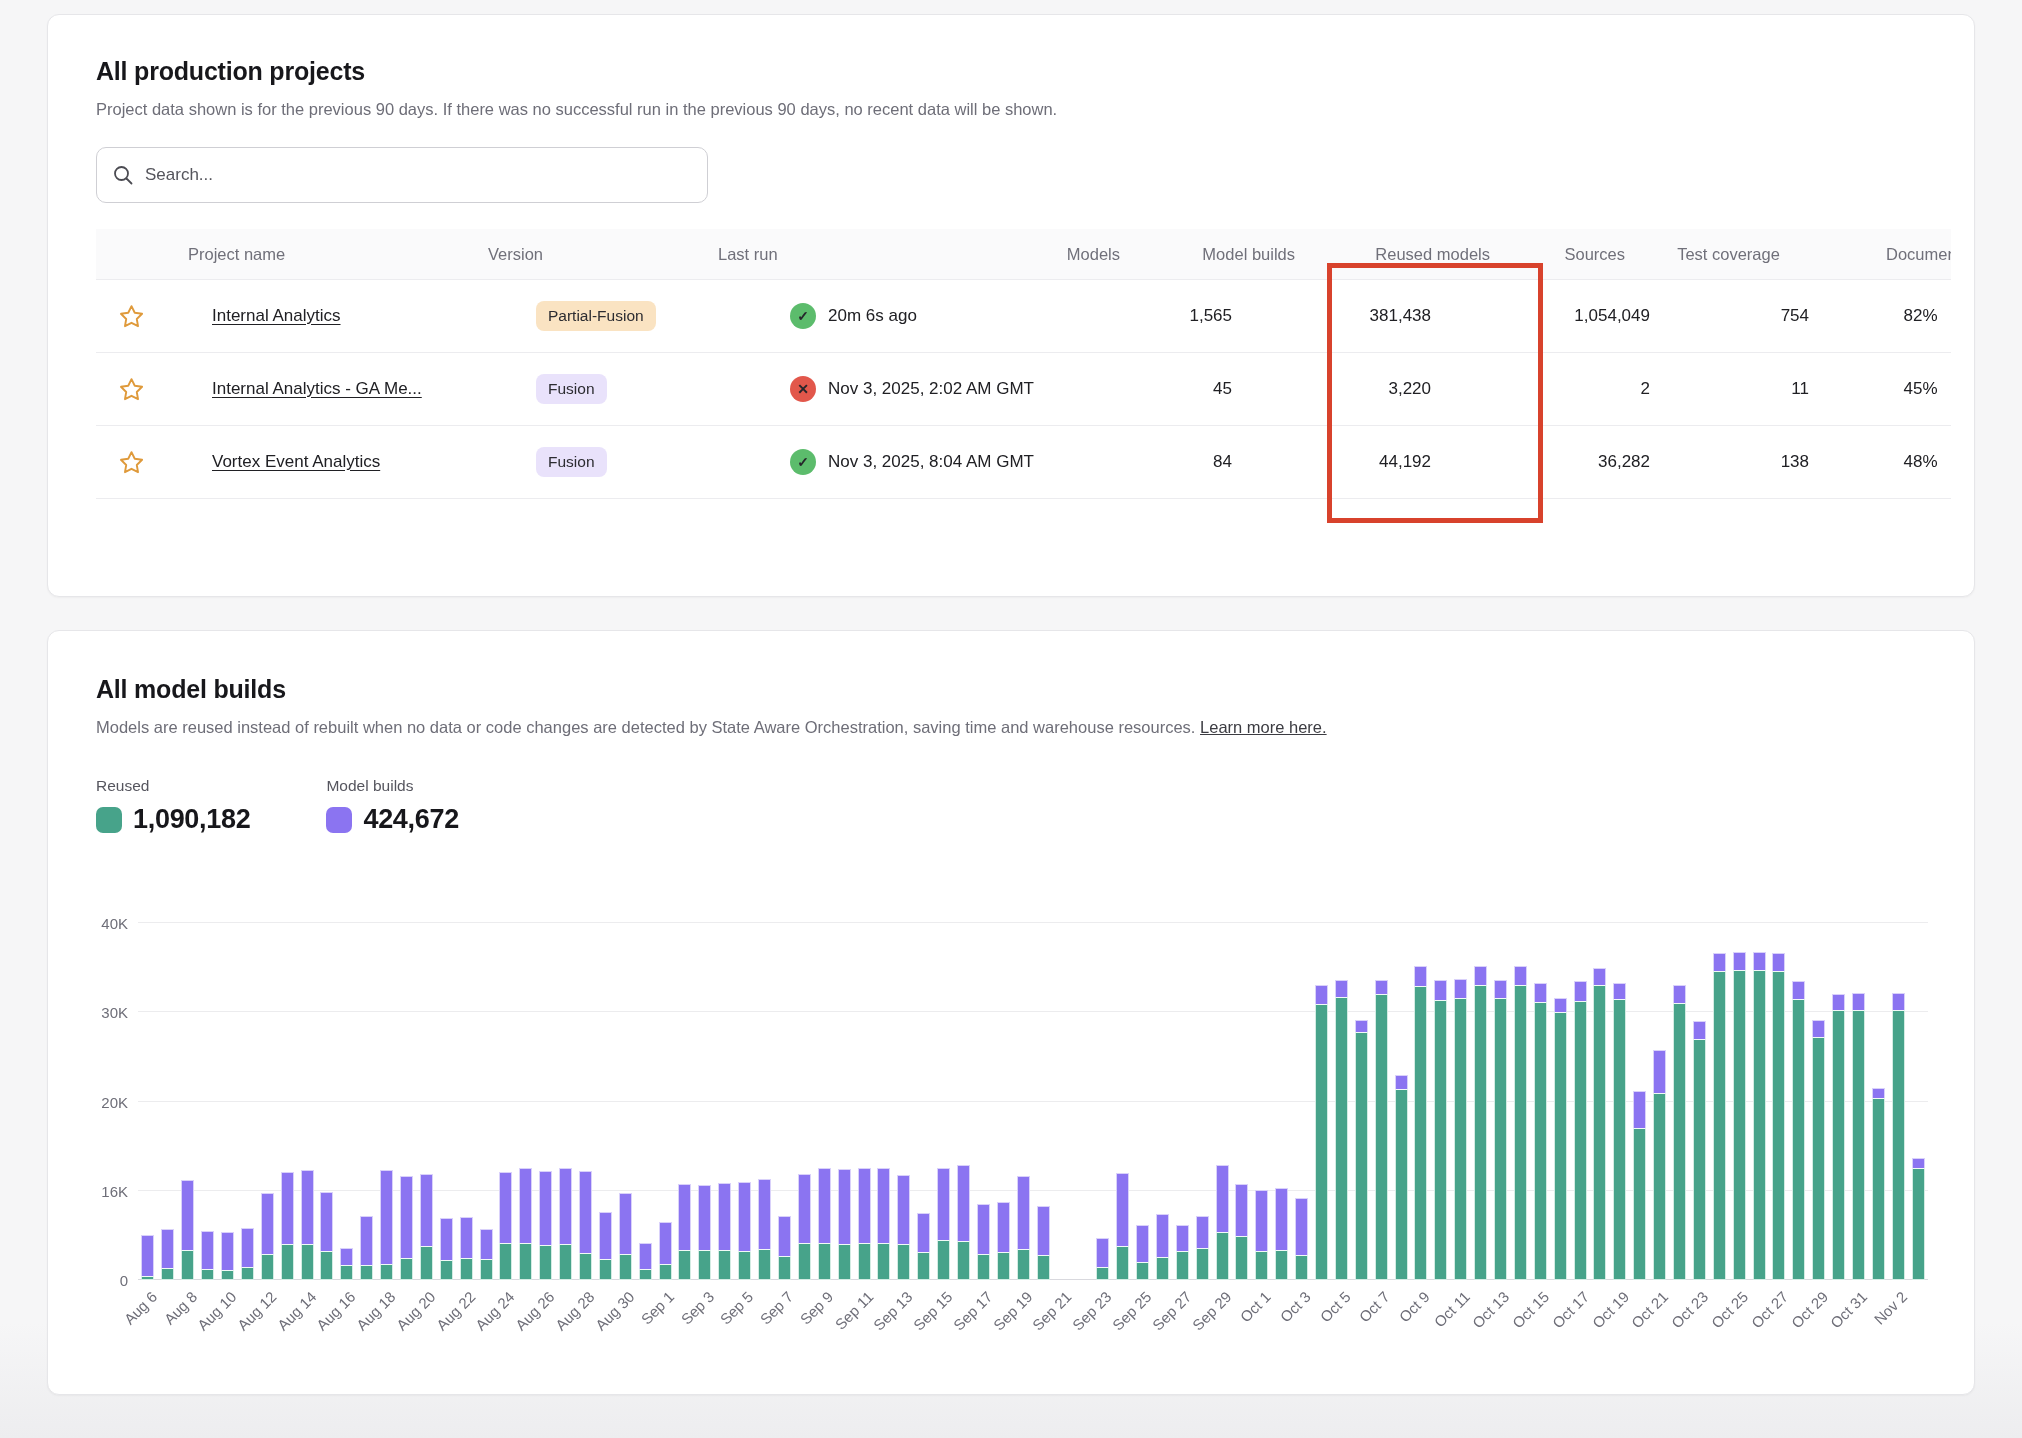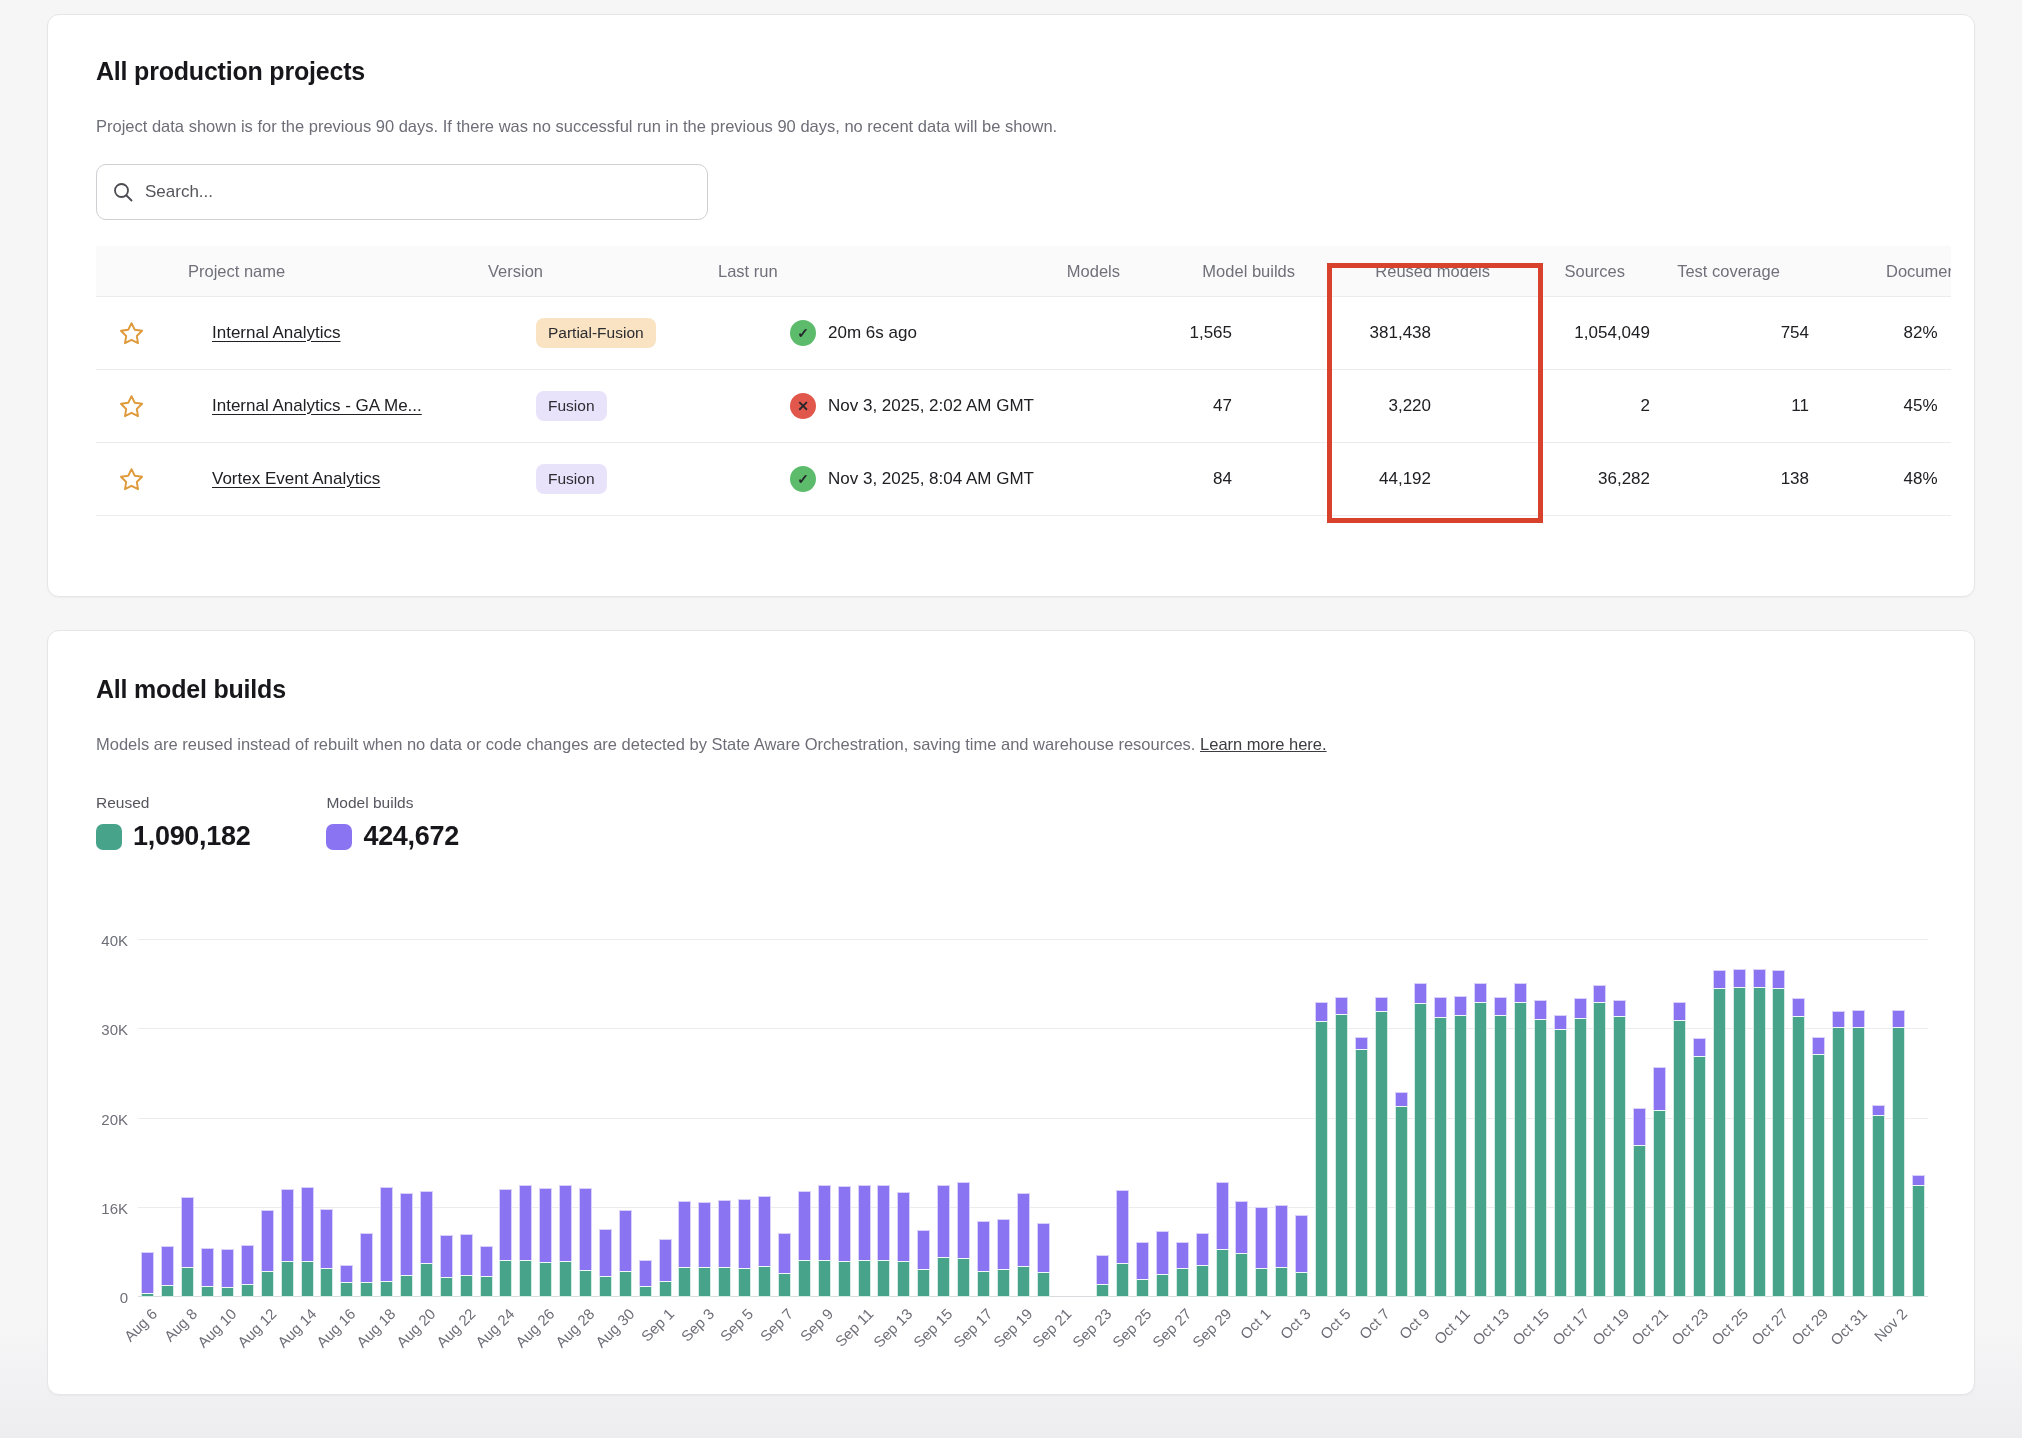--- a/index.html
+++ b/index.html
@@ -11,21 +11,21 @@
     color:#202024;
   }
   .card {
     position:absolute; left:47px; width:1928px; background:#ffffff;
     border:1px solid #e6e6e9; border-radius:12px;
     box-shadow:0 1px 2px rgba(0,0,0,.04);
   }
   #card-projects { top:14px; height:583px; padding:42px 48px 0 48px; }
   #card-builds   { top:630px; height:765px; padding:44px 48px 0 48px; }
   .card-title { font-size:25px; font-weight:700; color:#17171b; letter-spacing:-.2px; }
-  .card-sub { margin-top:31px; font-size:16.5px; color:#6e6e78; }
+  .card-sub { margin-top:14px; font-size:16.5px; color:#6e6e78; }
   .card-sub a, .learn-link { color:#3c3c42; text-decoration:underline; cursor:pointer; }
 
   
   .search-box {
     margin-top:28px; width:612px; height:56px; border:1.5px solid #cfcfd4;
     border-radius:10px; display:flex; align-items:center; padding:0 16px; gap:12px;
     background:#fff;
   }
   .search-box input {
     border:none; outline:none; font-size:17px; color:#202024; flex:1;
@@ -163,21 +163,21 @@
           <path d="M12 2.8l2.9 5.9 6.5.9-4.7 4.6 1.1 6.4L12 17.6l-5.8 3 1.1-6.4L2.6 9.6l6.5-.9z"></path>
         </svg>
           </span>
         </div>
       <div class="cell c-text"><span class="proj-link">Internal Analytics - GA Me...</span></div>
       <div class="cell c-text"><span class="badge badge-fusion">Fusion</span></div>
       <div class="cell lastrun" style="padding-left:22px;">
         <span class="status-dot st-err">✕</span>
         <span>Nov 3, 2025, 2:02 AM GMT</span>
       </div>
-      <div class="cell c-num">47</div>
+      <div class="cell c-num">45</div>
       <div class="cell c-num">3,220</div>
       <div class="cell c-num">2</div>
       <div class="cell c-num">11</div>
       <div class="cell c-center">45%</div>
       <div class="cell c-doc"></div>
     </div>
 
     <div class="trow body-row">
       <div class="cell star-cell">
           <span class="star-btn">

